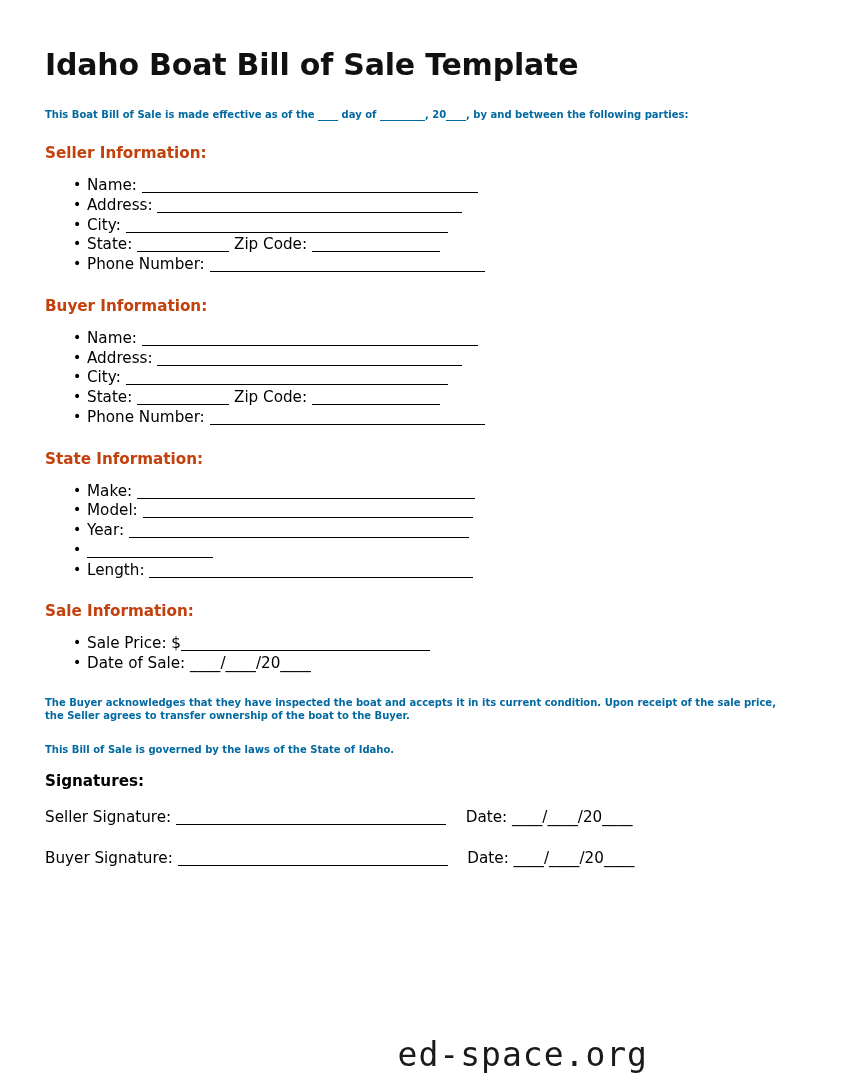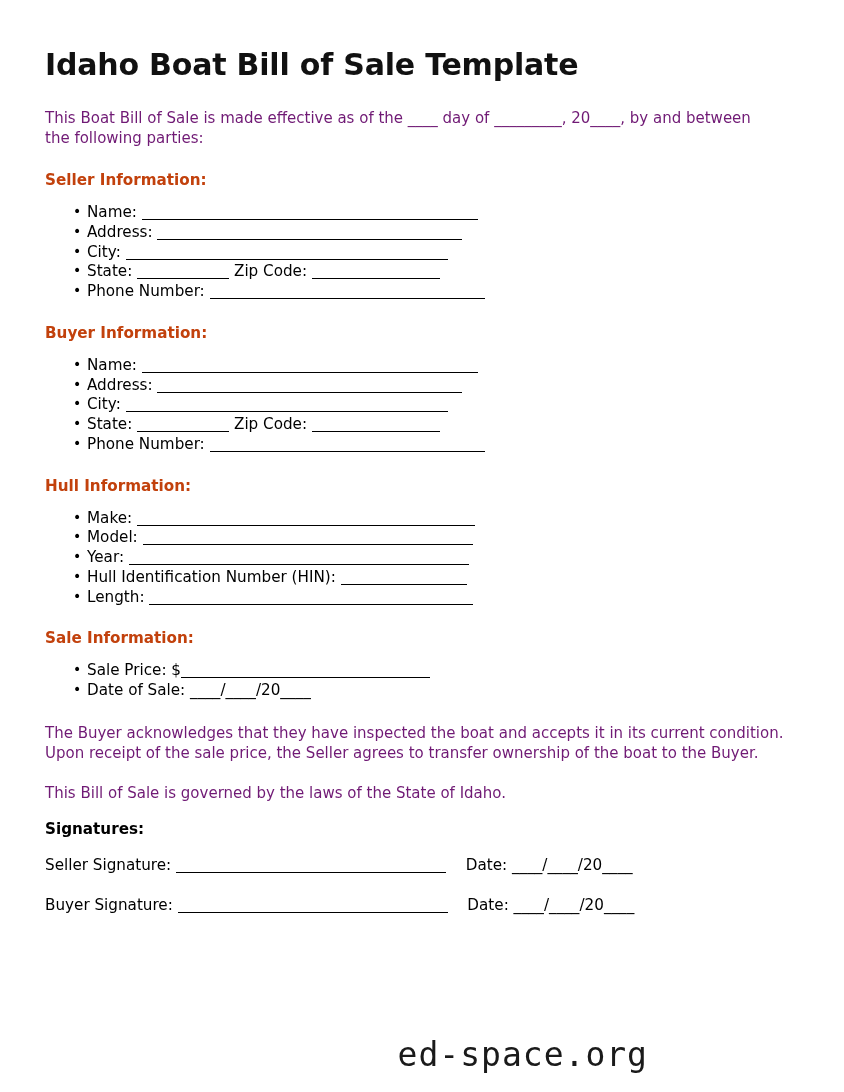--- a/index.html
+++ b/index.html
@@ -32,24 +32,25 @@
   .doc-title {
     font-size: 30px;
     font-weight: bold;
     letter-spacing: -0.2px;
     line-height: 1.12;
     margin: 0 0 26px 0;
     color: #111111;
   }
 
   .para {
-    font-size: 15px;
+    font-size: 10px;
     line-height: 1.35;
     margin: 0 0 0 0;
-    color: #701a75;
+    color: #0369a1;
+    font-weight: bold;
   }
 
   .intro {
     margin-bottom: 23px;
     max-width: 712px;
   }
 
   .section-heading {
     font-size: 15.2px;
     font-weight: bold;
@@ -183,36 +184,35 @@
         <span class="blank b-state"></span>
         <span>Zip Code:</span>
         <span class="blank b-zip"></span>
       </li>
       <li>
         <span>Phone Number:</span>
         <span class="blank b-phone"></span>
       </li>
     </ul>
 
-    <div class="section-heading">Hull Information:</div>
+    <div class="section-heading">State Information:</div>
     <ul class="field-list">
       <li>
         <span>Make:</span>
         <span class="blank b-make"></span>
       </li>
       <li>
         <span>Model:</span>
         <span class="blank b-model"></span>
       </li>
       <li>
         <span>Year:</span>
         <span class="blank b-year"></span>
       </li>
       <li>
-        <span>Hull Identification Number (HIN):</span>
         <span class="blank b-hin"></span>
       </li>
       <li>
         <span>Length:</span>
         <span class="blank b-length"></span>
       </li>
     </ul>
 
     <div class="section-heading">Sale Information:</div>
     <ul class="field-list">

